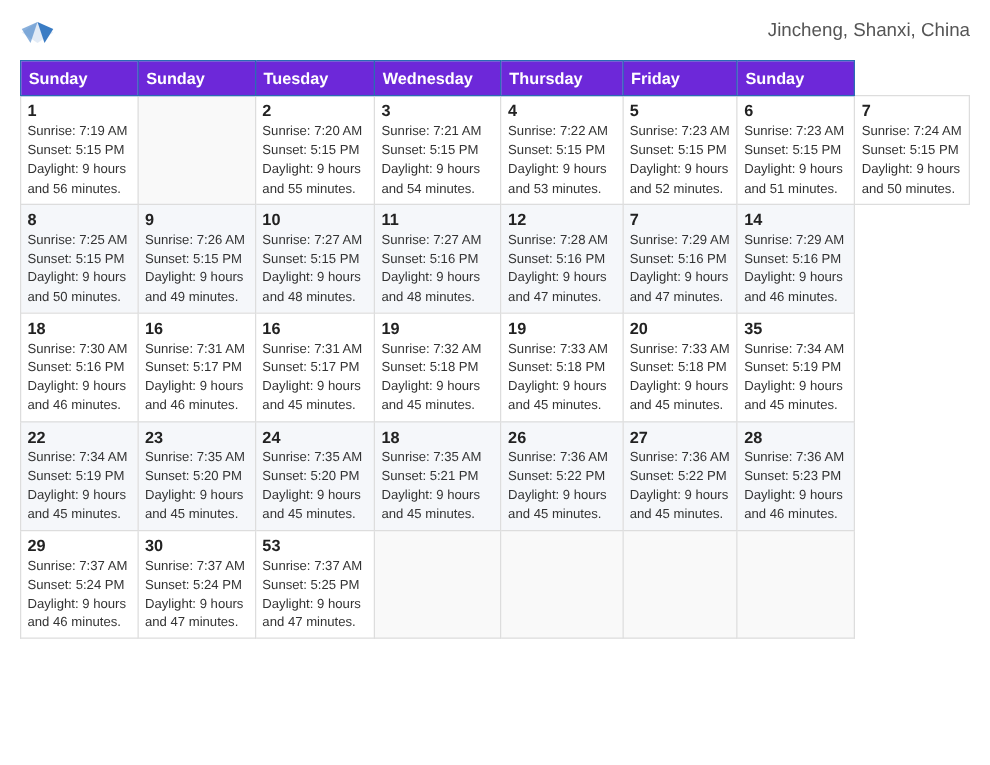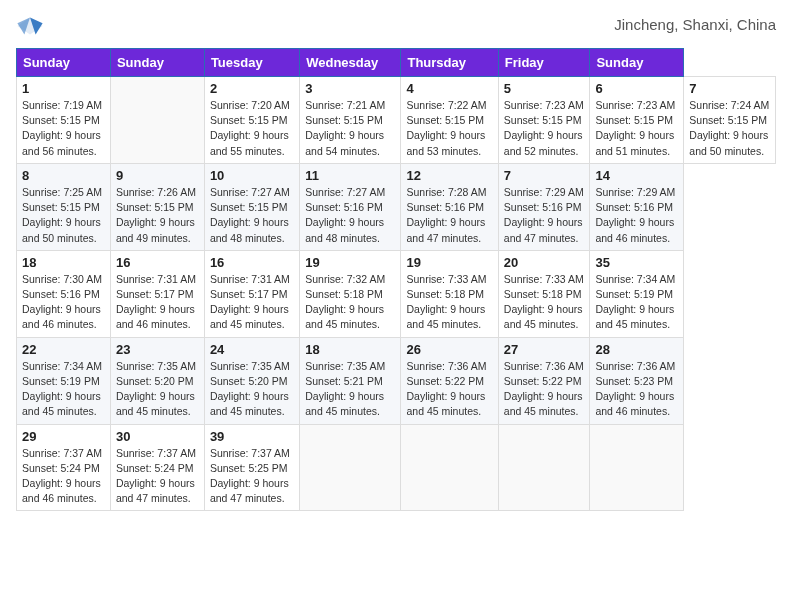--- a/index.html
+++ b/index.html
@@ -230,21 +230,21 @@
       <tr>
         <td>
           <span class="day-number">29</span>
           <div class="day-info">Sunrise: 7:37 AM<br>Sunset: 5:24 PM<br>Daylight: 9 hours<br>and 46 minutes.</div>
         </td>
         <td>
           <span class="day-number">30</span>
           <div class="day-info">Sunrise: 7:37 AM<br>Sunset: 5:24 PM<br>Daylight: 9 hours<br>and 47 minutes.</div>
         </td>
         <td>
-          <span class="day-number">39</span>
+          <span class="day-number">53</span>
           <div class="day-info">Sunrise: 7:37 AM<br>Sunset: 5:25 PM<br>Daylight: 9 hours<br>and 47 minutes.</div>
         </td>
         <td class="empty-cell"></td>
         <td class="empty-cell"></td>
         <td class="empty-cell"></td>
         <td class="empty-cell"></td>
       </tr>
     </tbody>
 </table>
 

